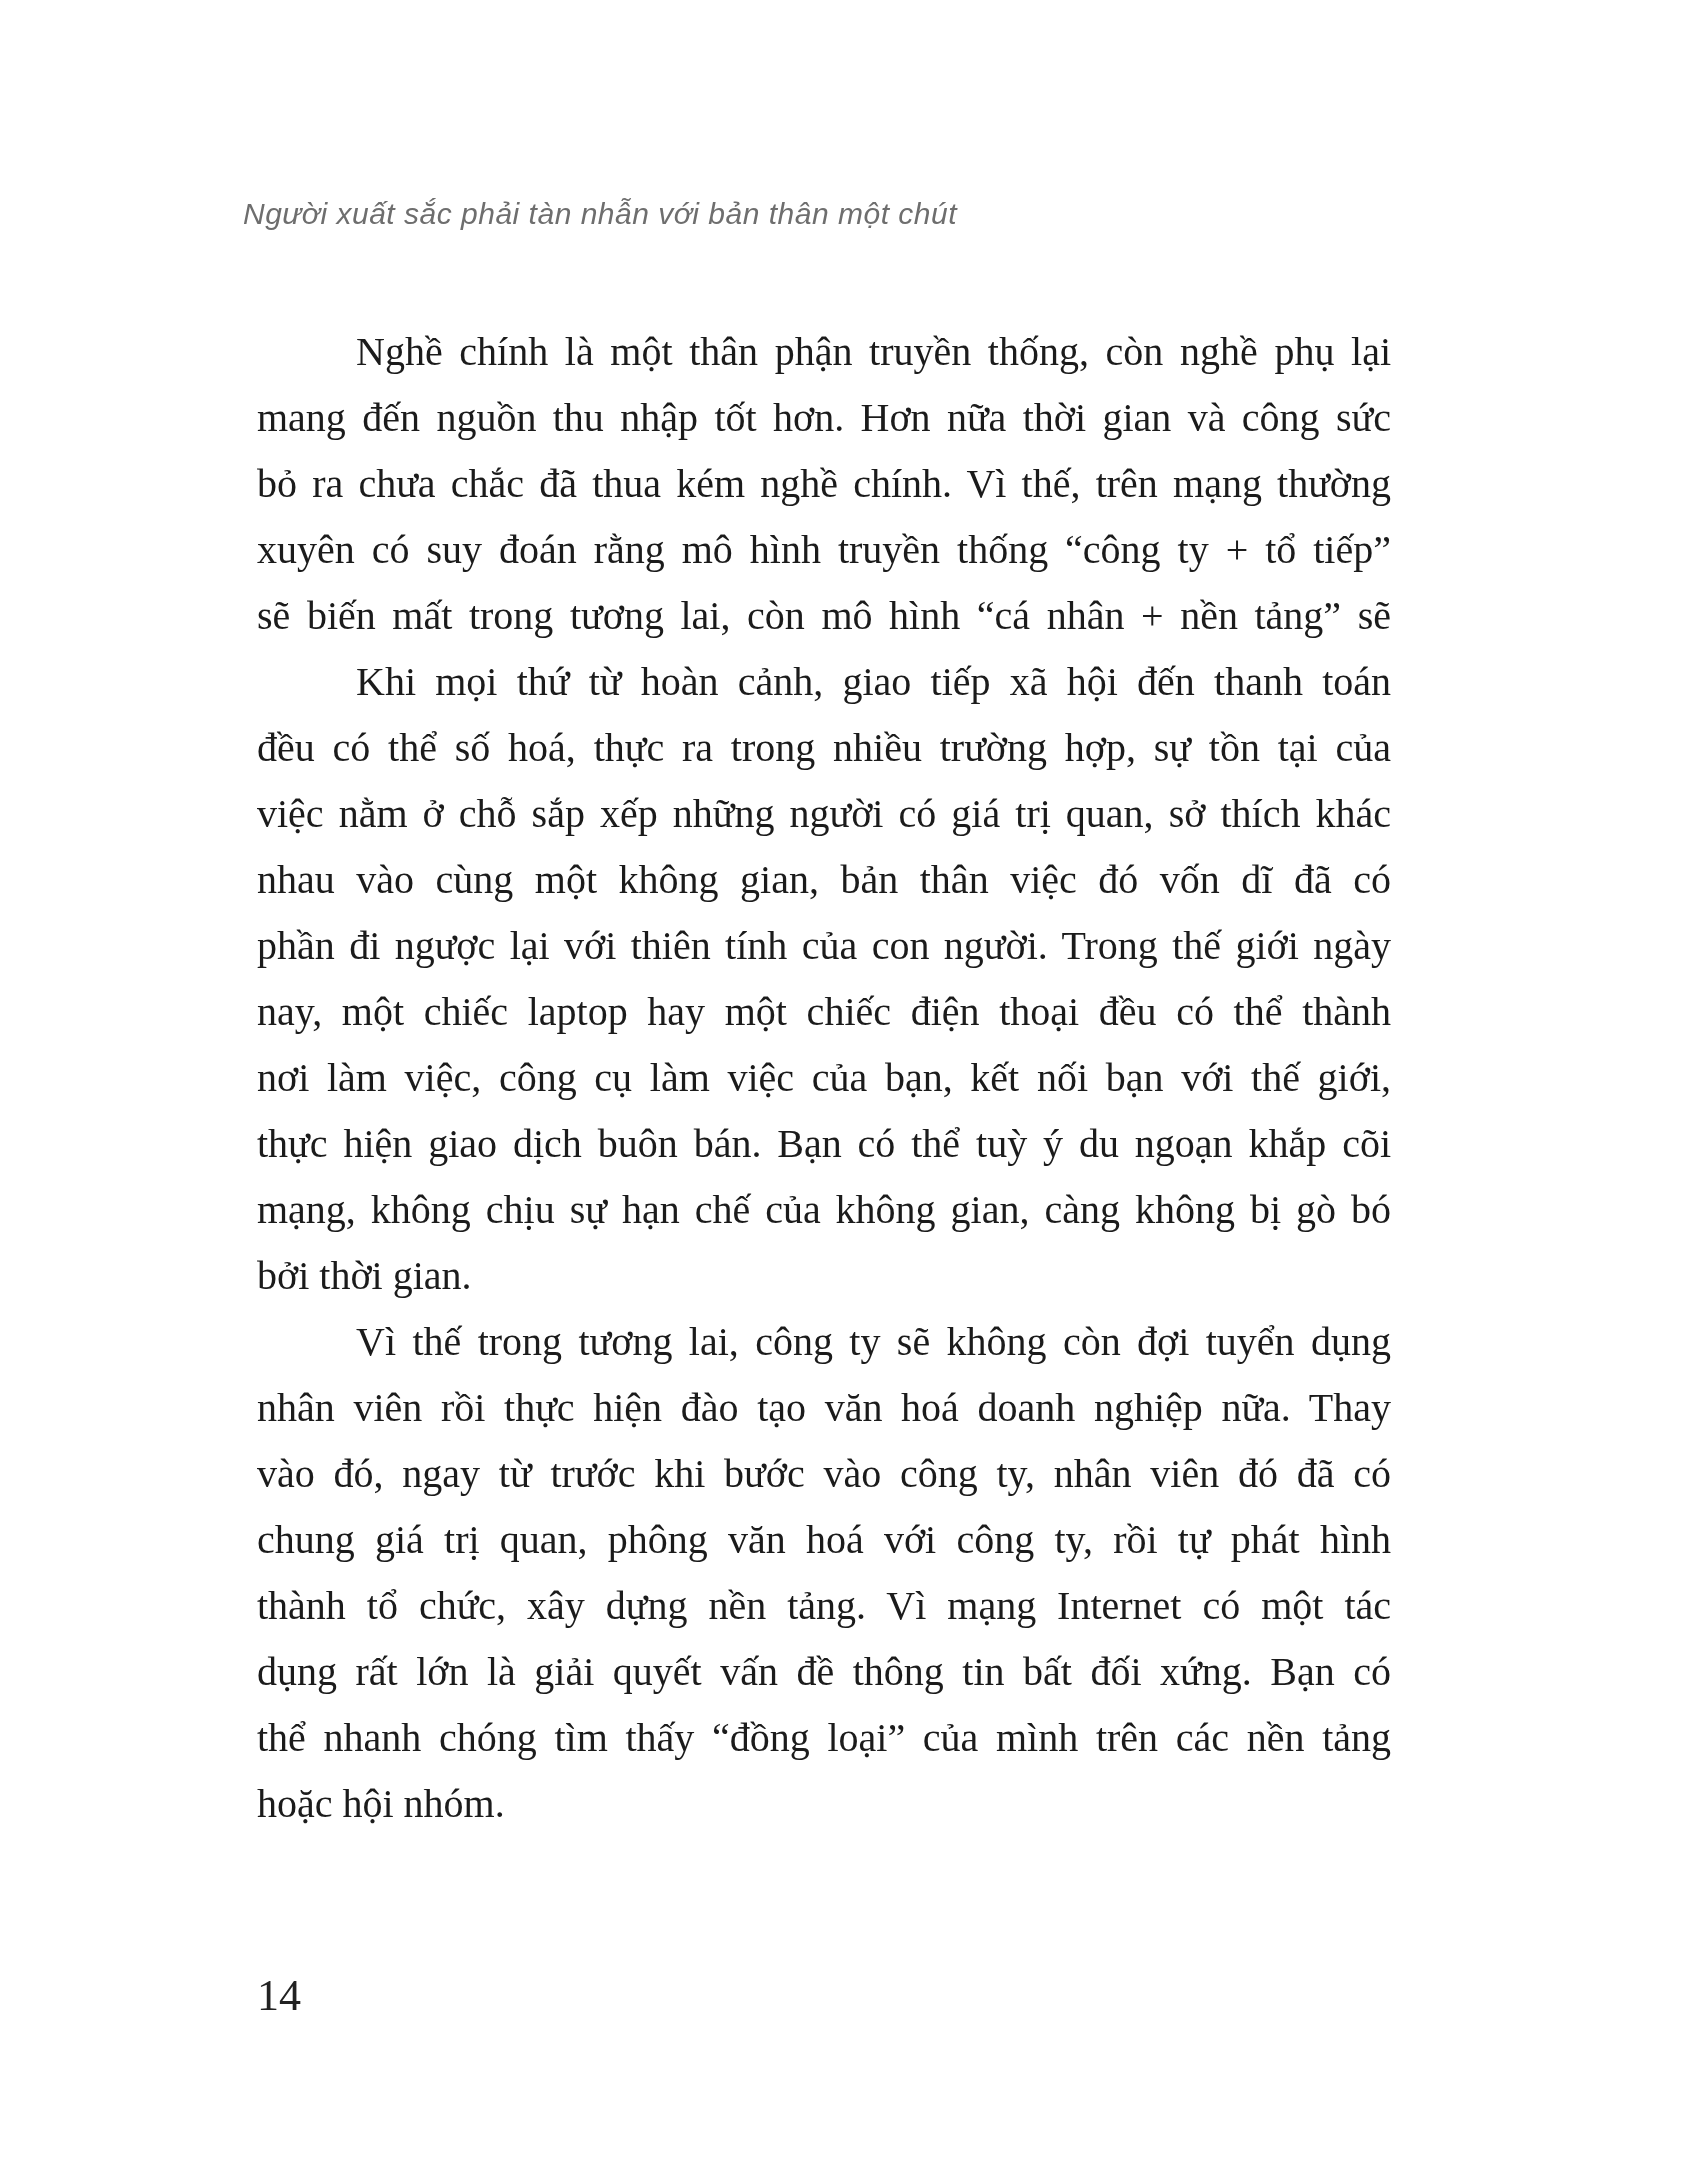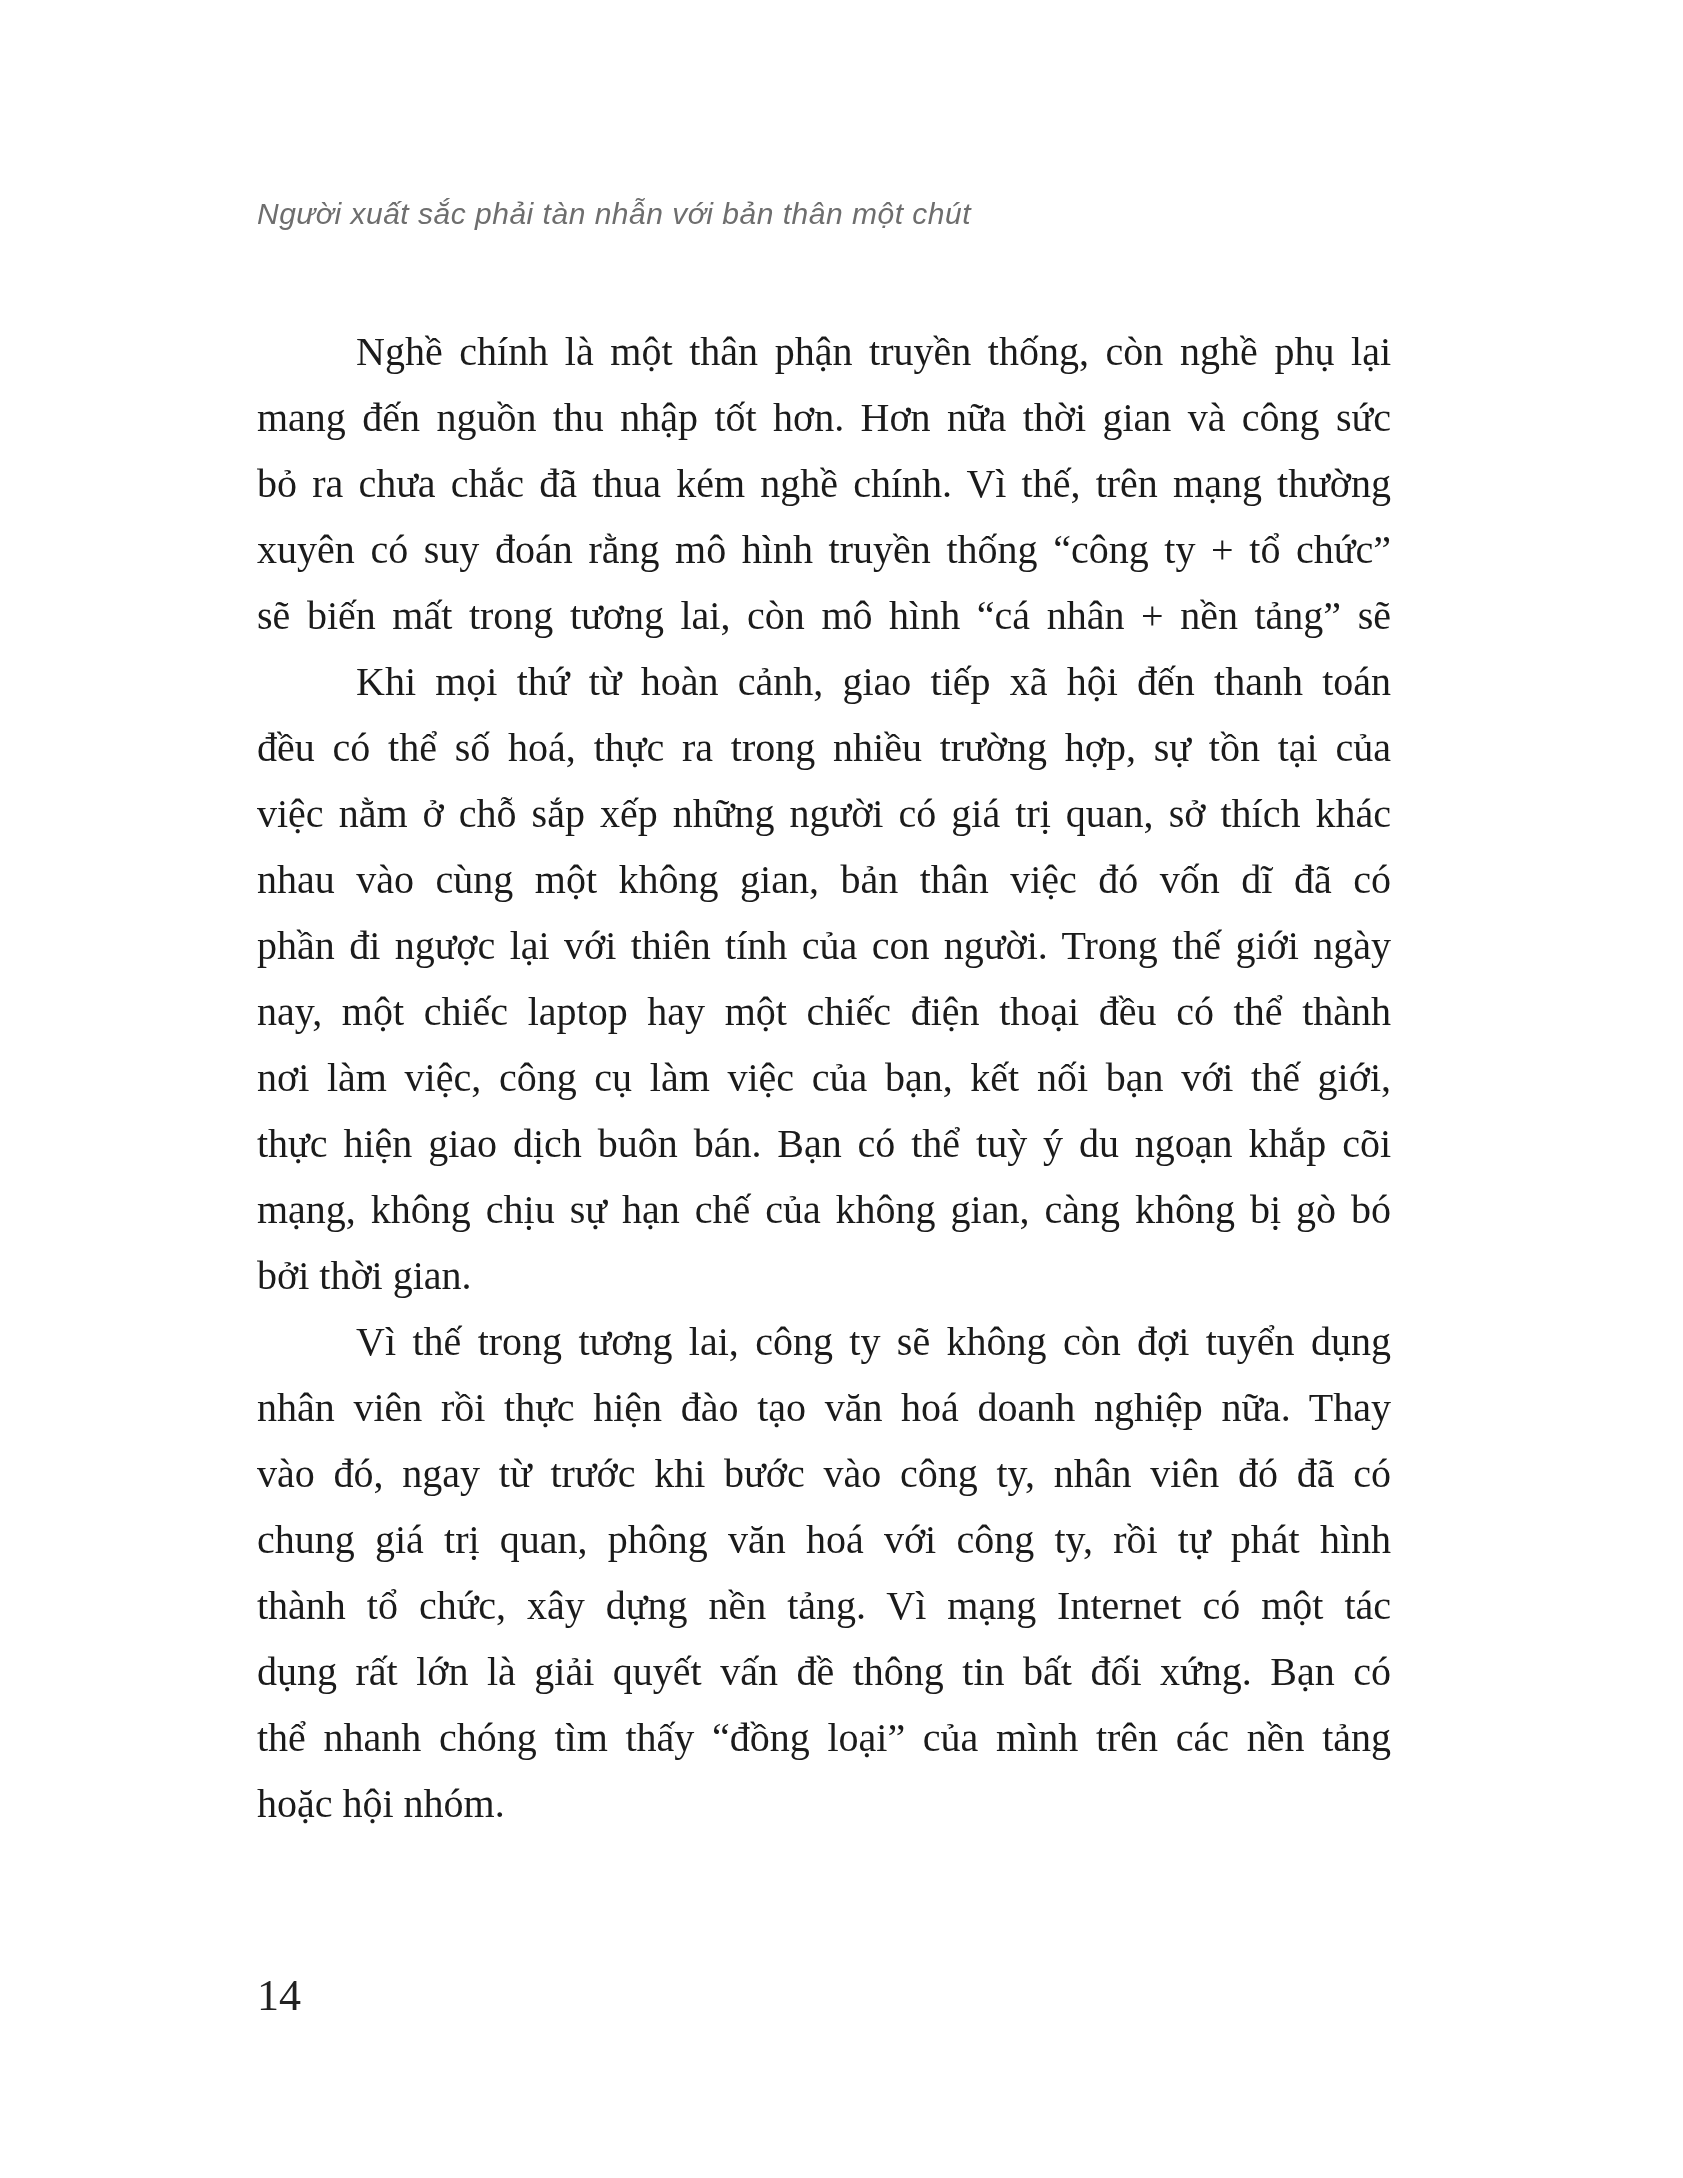--- a/index.html
+++ b/index.html
@@ -11,21 +11,21 @@
     position: relative;
     width: 1683px;
     height: 2178px;
     background: #ffffff;
     font-family: "Liberation Serif", serif;
     color: #1b1b1b;
     overflow: hidden;
   }
   .running-head {
     position: absolute;
-    left: 257px;
+    left: 243px;
     top: 196px;
     width: 1134px;
     font-family: "Liberation Sans", sans-serif;
     font-style: italic;
     font-size: 30px;
     line-height: 36px;
     color: #6e6e6e;
     letter-spacing: 0.5px;
   }
   .body-text {
@@ -65,21 +65,21 @@
 <div class="page">
 
   <div class="running-head">Người xuất sắc phải tàn nhẫn với bản thân một chút</div>
 
   <div class="body-text">
 
     <div>
       <div class="line first">Nghề chính là một thân phận truyền thống, còn nghề phụ lại</div>
       <div class="line">mang đến nguồn thu nhập tốt hơn. Hơn nữa thời gian và công sức</div>
       <div class="line">bỏ ra chưa chắc đã thua kém nghề chính. Vì thế, trên mạng thường</div>
-      <div class="line">xuyên có suy đoán rằng mô hình truyền thống “công ty + tổ chức”</div>
+      <div class="line">xuyên có suy đoán rằng mô hình truyền thống “công ty + tổ tiếp”</div>
       <div class="line">sẽ biến mất trong tương lai, còn mô hình “cá nhân + nền tảng” sẽ</div>
     </div>
 
     <div>
       <div class="line first">Khi mọi thứ từ hoàn cảnh, giao tiếp xã hội đến thanh toán</div>
       <div class="line">đều có thể số hoá, thực ra trong nhiều trường hợp, sự tồn tại của</div>
       <div class="line">việc nằm ở chỗ sắp xếp những người có giá trị quan, sở thích khác</div>
       <div class="line">nhau vào cùng một không gian, bản thân việc đó vốn dĩ đã có</div>
       <div class="line">phần đi ngược lại với thiên tính của con người. Trong thế giới ngày</div>
       <div class="line">nay, một chiếc laptop hay một chiếc điện thoại đều có thể thành</div>

